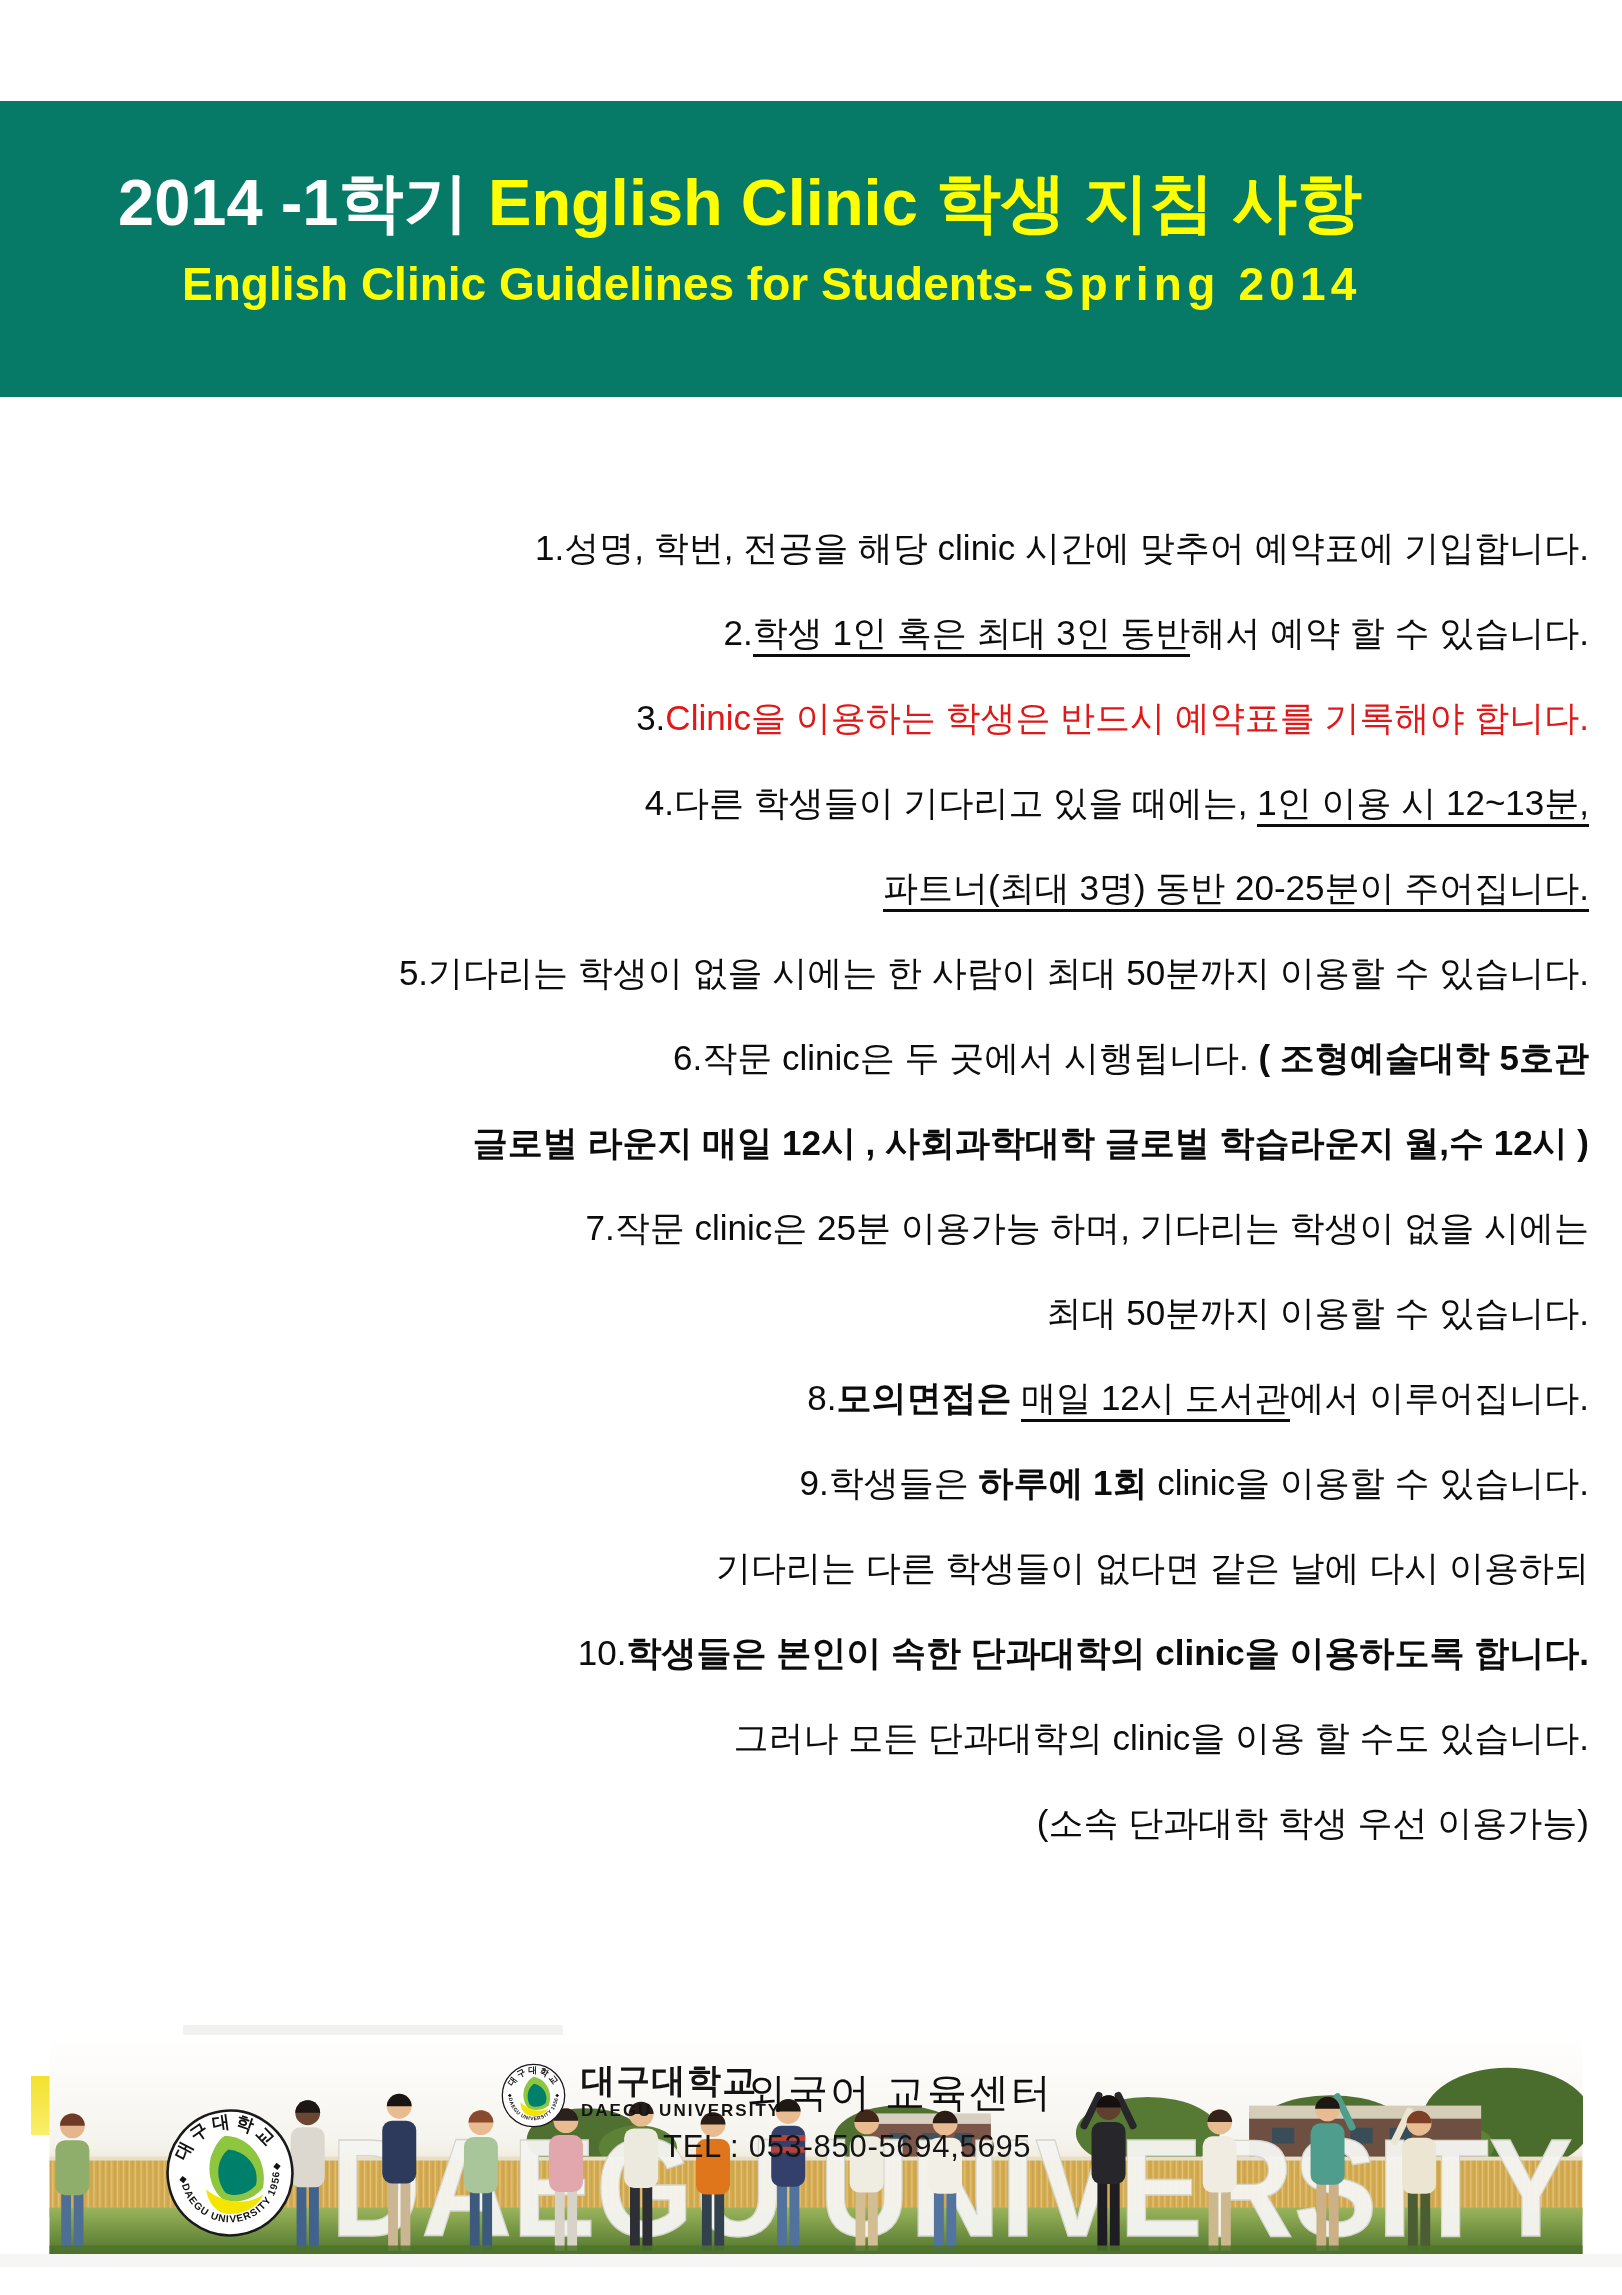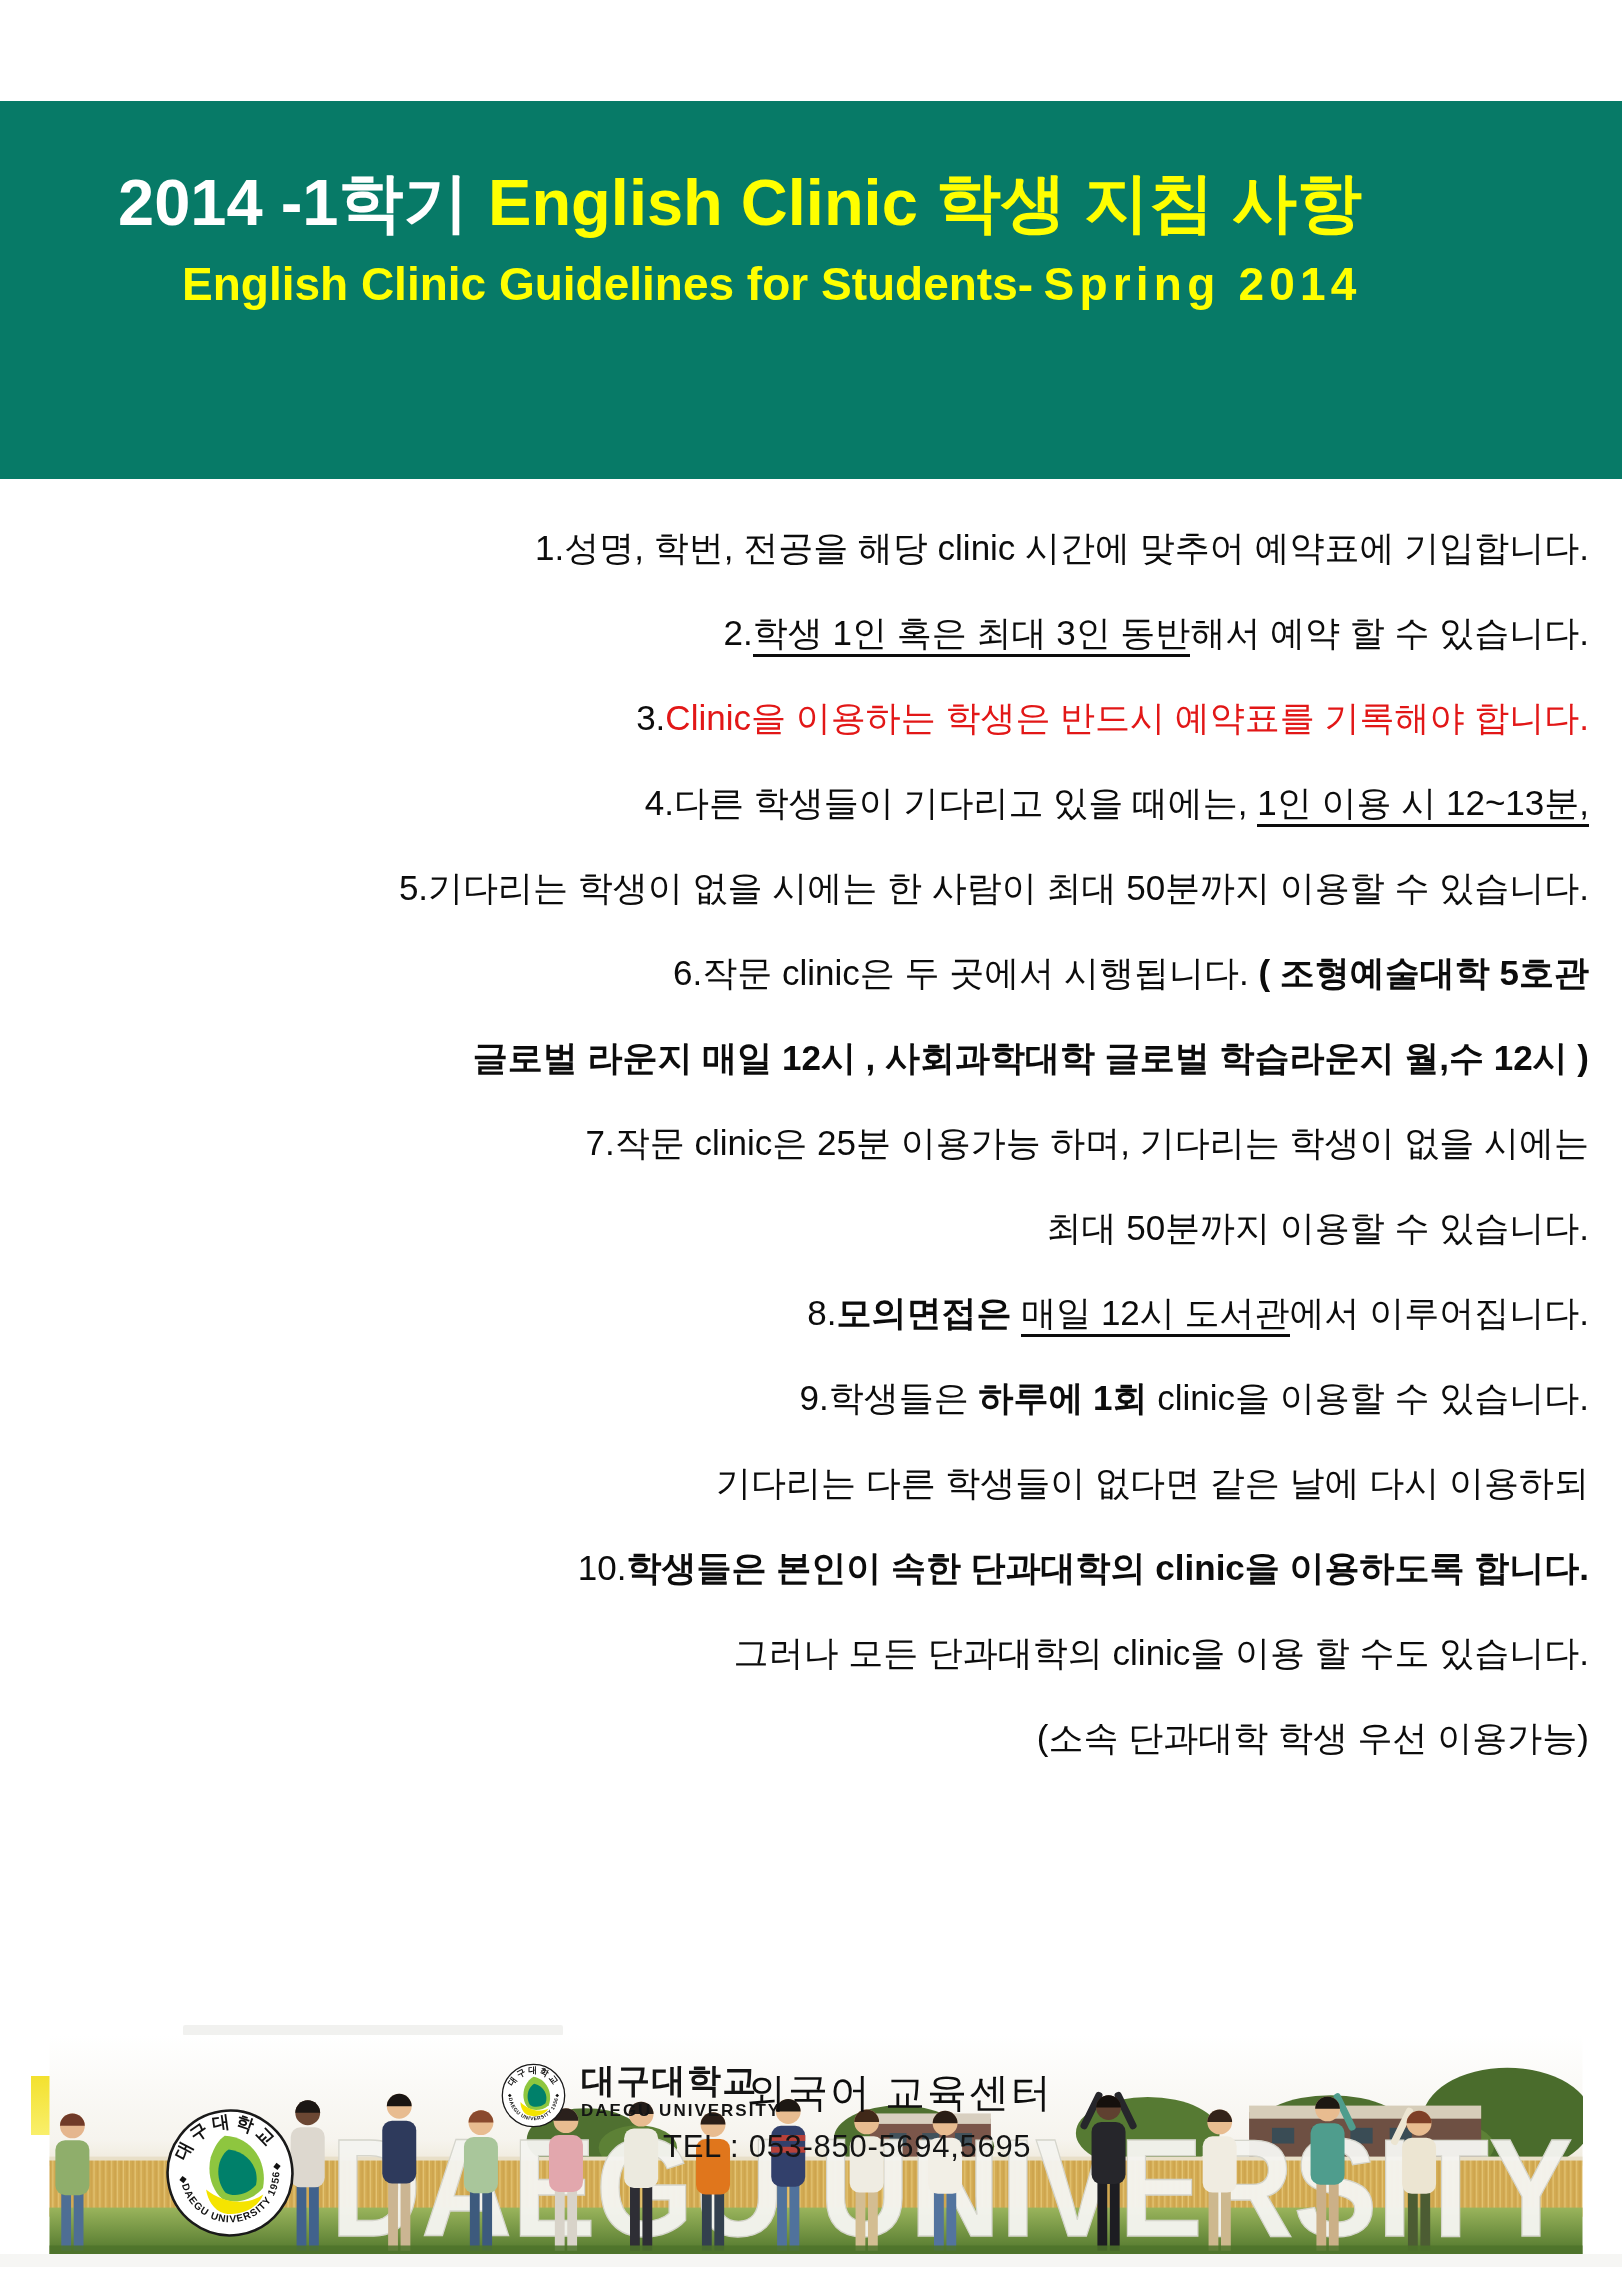--- a/index.html
+++ b/index.html
@@ -1,20 +1,20 @@
 <!DOCTYPE html>
 <html style="font-size:10.5px"><head>
 <meta charset="utf-8">
 <style>
   html,body{margin:0;padding:0;background:#ffffff;}
   .page{position:relative;width:1623px;height:2295px;background:#ffffff;overflow:hidden;
         font-family:"Liberation Sans","DejaVu Sans",sans-serif;}
 
   
-  .banner{position:absolute;left:0;top:101px;width:1623px;height:378px;background:#077a67;}
+  .banner{position:absolute;left:0;top:101px;width:1623px;height:296px;background:#077a67;}
   .t1{position:absolute;left:118px;top:58px;font-size:65px;font-weight:bold;white-space:nowrap;letter-spacing:0;}
   .t1 .w{color:#ffffff;}
   .t1 .y{color:#ffff00;margin-left:19.6px;}
   .t2{position:absolute;left:182px;top:156px;font-size:46px;font-weight:bold;color:#ffff00;white-space:nowrap;}
   .t2 .season{letter-spacing:5.2px;margin-left:10.5px;}
 
   
   .list{position:absolute;left:84px;top:505px;width:1505px;font-size:35px;color:#0c0c0c;}
   .line{height:85px;line-height:85px;white-space:nowrap;text-align:right;}
   .line.cont{padding-left:58px;}
@@ -57,20 +57,21 @@
     <div class="t2">
       <span>English Clinic Guidelines for Students-</span><span class="season">Spring 2014</span>
     </div>
   </header>
 
   <main class="list" id="list">
       <div class="line first"><span class="num">1.</span><span>성명, 학번, 전공을 해당 clinic 시간에 맞추어 예약표에 기입합니다.</span></div>
       <div class="line first"><span class="num">2.</span><span class="u">학생 1인 혹은 최대 3인 동반</span><span>해서 예약 할 수 있습니다.</span></div>
       <div class="line first"><span class="num">3.</span><span class="red">Clinic을 이용하는 학생은 반드시 예약표를 기록해야 합니다.</span></div>
       <div class="line first"><span class="num">4.</span><span>다른 학생들이 기다리고 있을 때에는, </span><span class="u">1인 이용 시 12~13분,</span></div>
+      <div class="line cont"><span class="u">파트너(최대 3명) 동반 20-25분이 주어집니다.</span></div>
       <div class="line first"><span class="num">5.</span><span>기다리는 학생이 없을 시에는 한 사람이 최대 50분까지 이용할 수 있습니다.</span></div>
       <div class="line first"><span class="num">6.</span><span>작문 clinic은 두 곳에서 시행됩니다.  </span><span class="b">( 조형예술대학 5호관</span></div>
       <div class="line cont"><span class="b">글로벌 라운지 매일 12시 , 사회과학대학 글로벌 학습라운지 월,수 12시 )</span></div>
       <div class="line first"><span class="num">7.</span><span>작문 clinic은 25분 이용가능 하며, 기다리는 학생이 없을 시에는</span></div>
       <div class="line cont"><span>최대 50분까지 이용할 수 있습니다.</span></div>
       <div class="line first"><span class="num">8.</span><span class="b">모의면접은 </span><span class="u">매일 12시 도서관</span><span>에서 이루어집니다.</span></div>
       <div class="line first"><span class="num">9.</span><span>학생들은 </span><span class="b">하루에 1회</span><span> clinic을 이용할 수 있습니다.</span></div>
       <div class="line cont"><span>기다리는 다른 학생들이 없다면 같은 날에 다시 이용하되</span></div>
       <div class="line first"><span class="num wide">10.</span><span class="b">학생들은 본인이 속한 단과대학의 clinic을 이용하도록 합니다.</span></div>
       <div class="line cont"><span>그러나 모든 단과대학의 clinic을 이용 할 수도 있습니다.</span></div>

